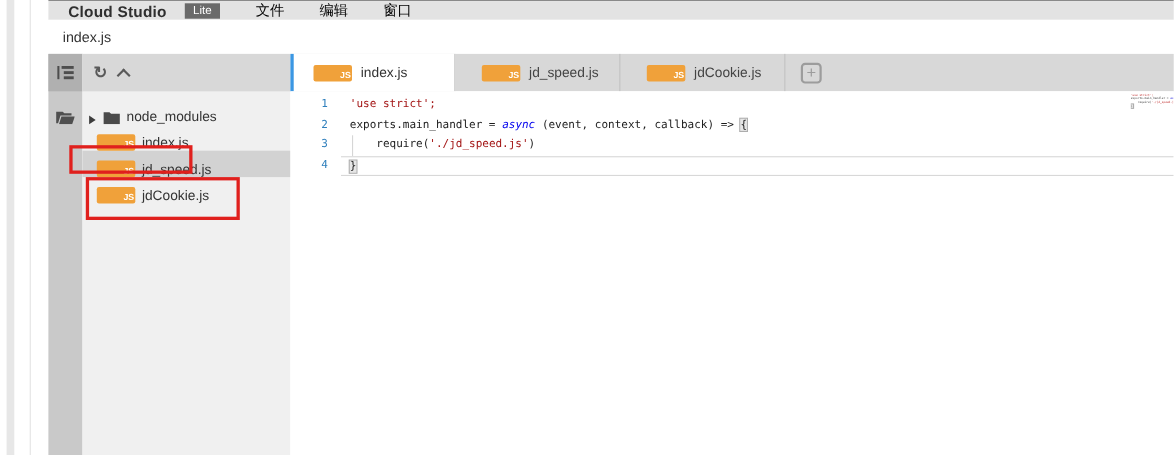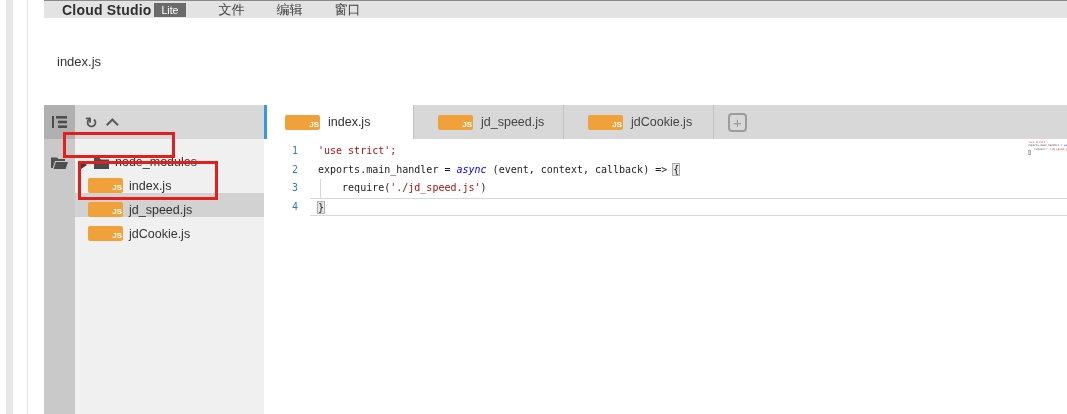--- a/index.html
+++ b/index.html
@@ -5,28 +5,28 @@
   * { margin:0; padding:0; box-sizing:border-box; }
   html,body { width:1067px; height:414px; background:#ffffff; overflow:hidden;
               font-family:"Liberation Sans", sans-serif; }
 
   
   .page-strip { position:absolute; left:6px; top:0; width:7px; height:414px; background:#e7e7e7; }
   .page-line  { position:absolute; left:27px; top:0; width:1px; height:414px; background:#e3e3e3; }
 
   
   .app { position:absolute; left:44px; top:0; width:1023px; height:414px;
-         border-top:1px solid #8a8a8a; display:flex; flex-direction:column;gap:28px; }
+         border-top:1px solid #8a8a8a; display:flex; flex-direction:column; }
 
   
   .menubar { height:17px; background:#e3e3e3; display:flex; align-items:center; flex:0 0 auto; }
   .brand { font-size:14px; font-weight:bold; color:#2f2f2f; margin-left:18px; letter-spacing:.2px; }
   .badge { background:#6a6a6a; color:#fff; font-size:10.5px; line-height:14px; padding:0 8px;
-           margin-left:2px; }
-  .menu-item { font-size:13px; color:#404040; margin-left:32px; cursor:default; }
+           margin-left:16px; }
+  .menu-item { font-size:13px; color:#000000; margin-left:32px; cursor:default; }
 
   
   .titlebar { height:31px; background:#fff; display:flex; align-items:center; flex:0 0 auto; }
   .titlebar span { font-size:13px; color:#333; margin-left:13px; }
 
   
   .main { flex:1; display:flex; min-height:0; }
 
   
   .rail { width:31px; background:#c9c9c9; flex:0 0 auto; }

